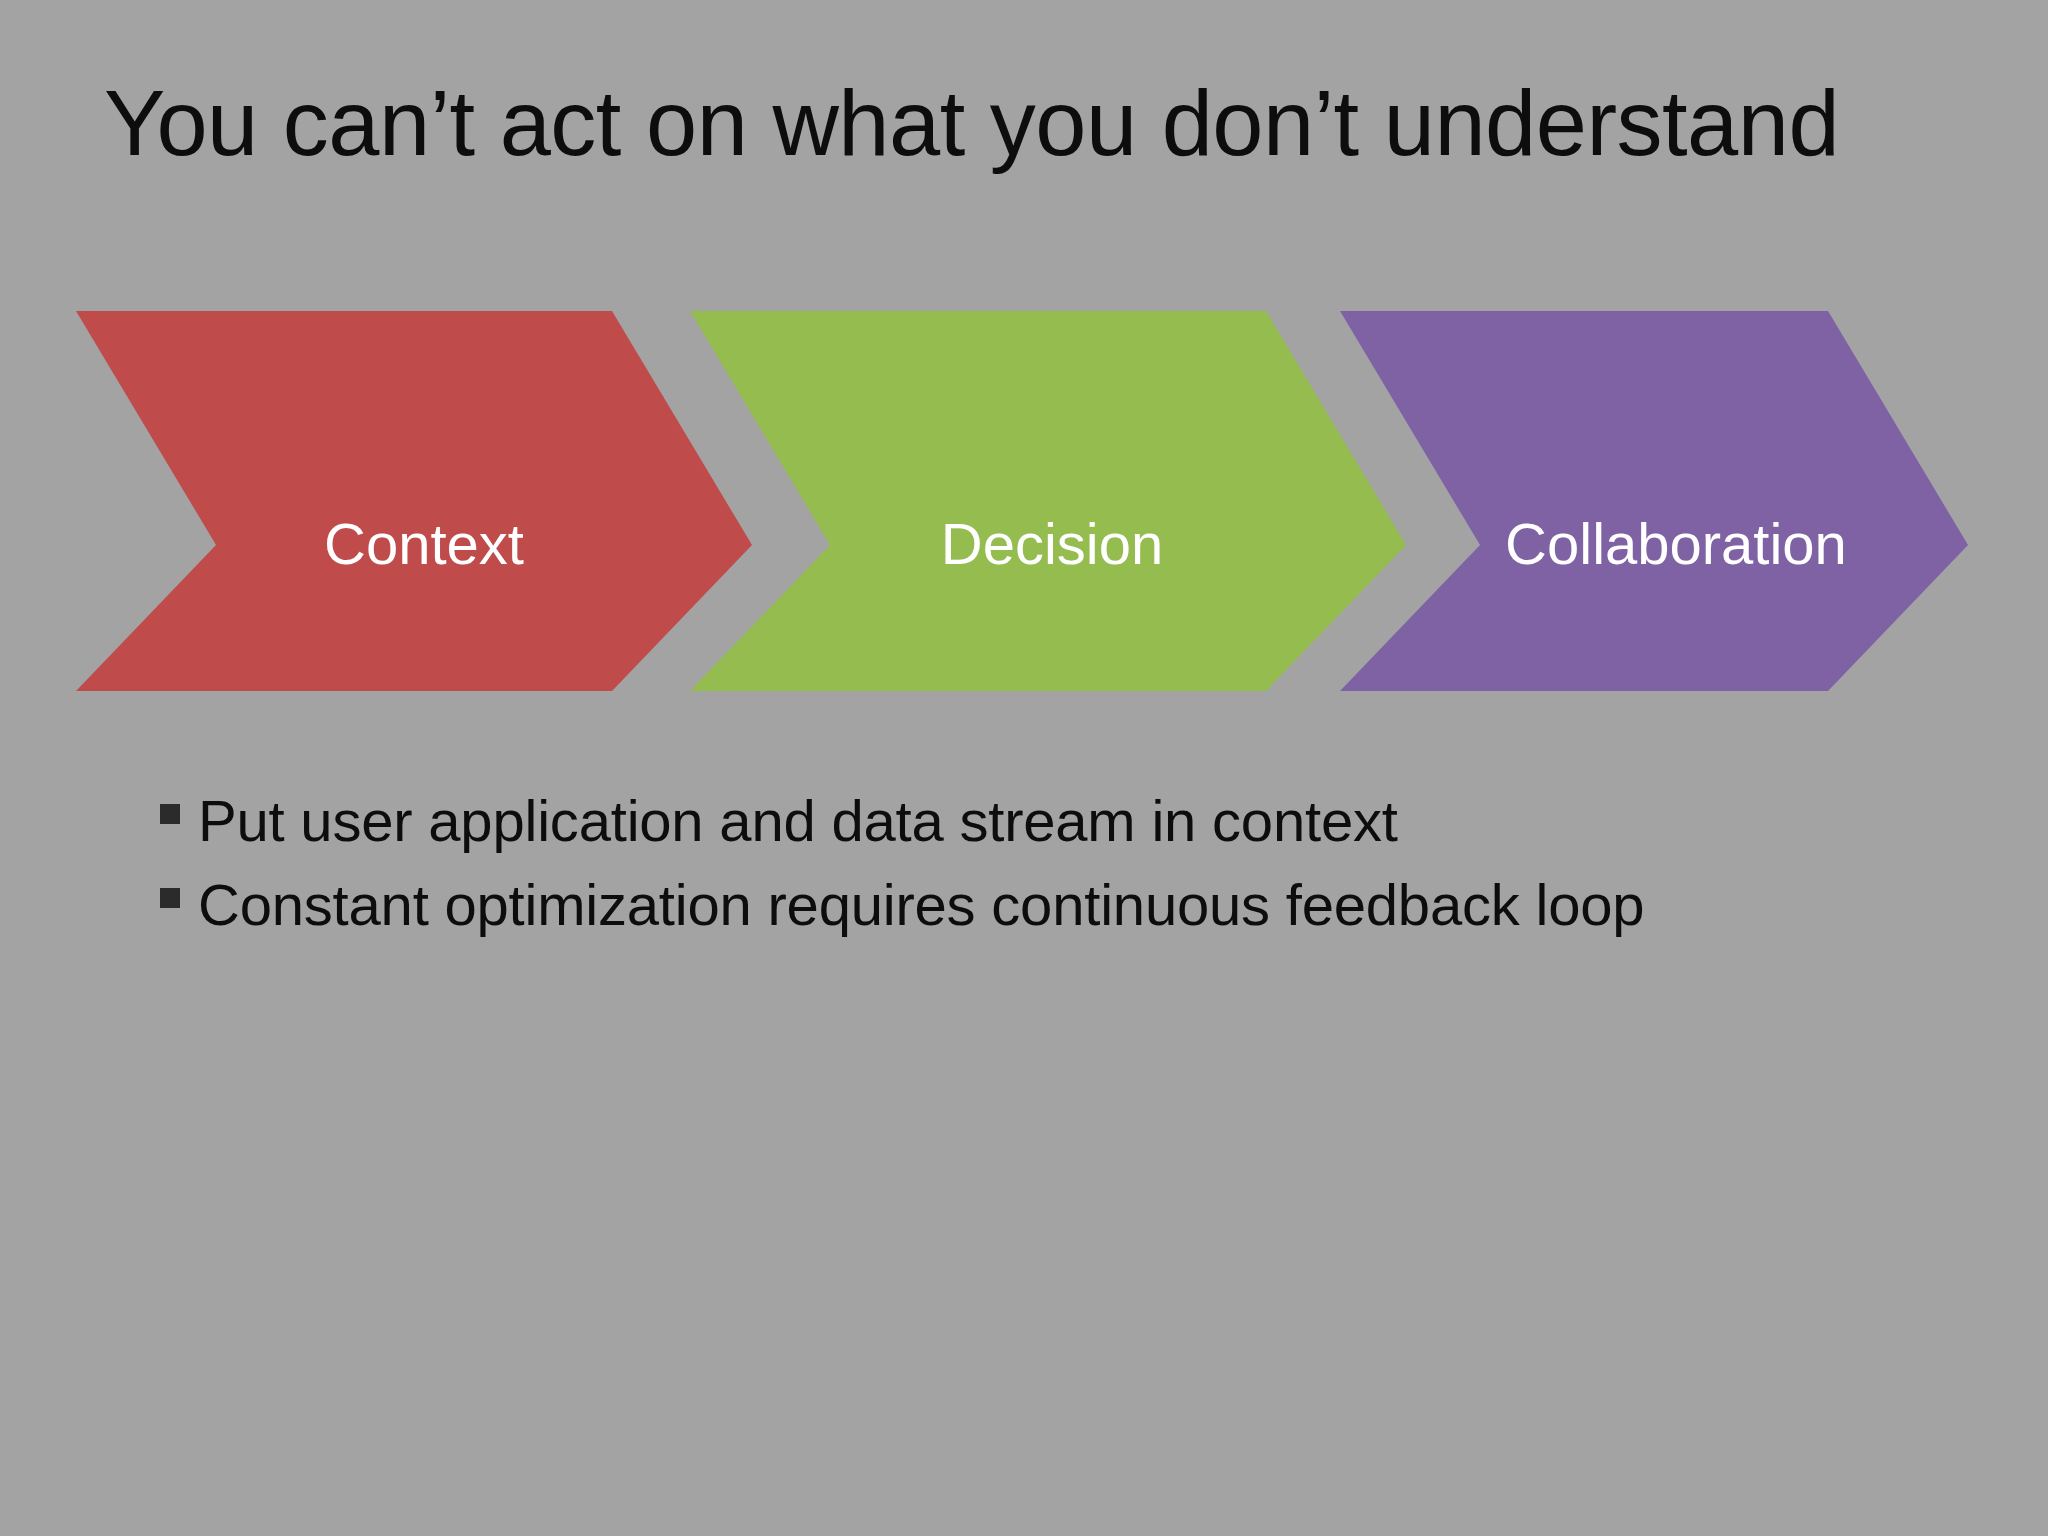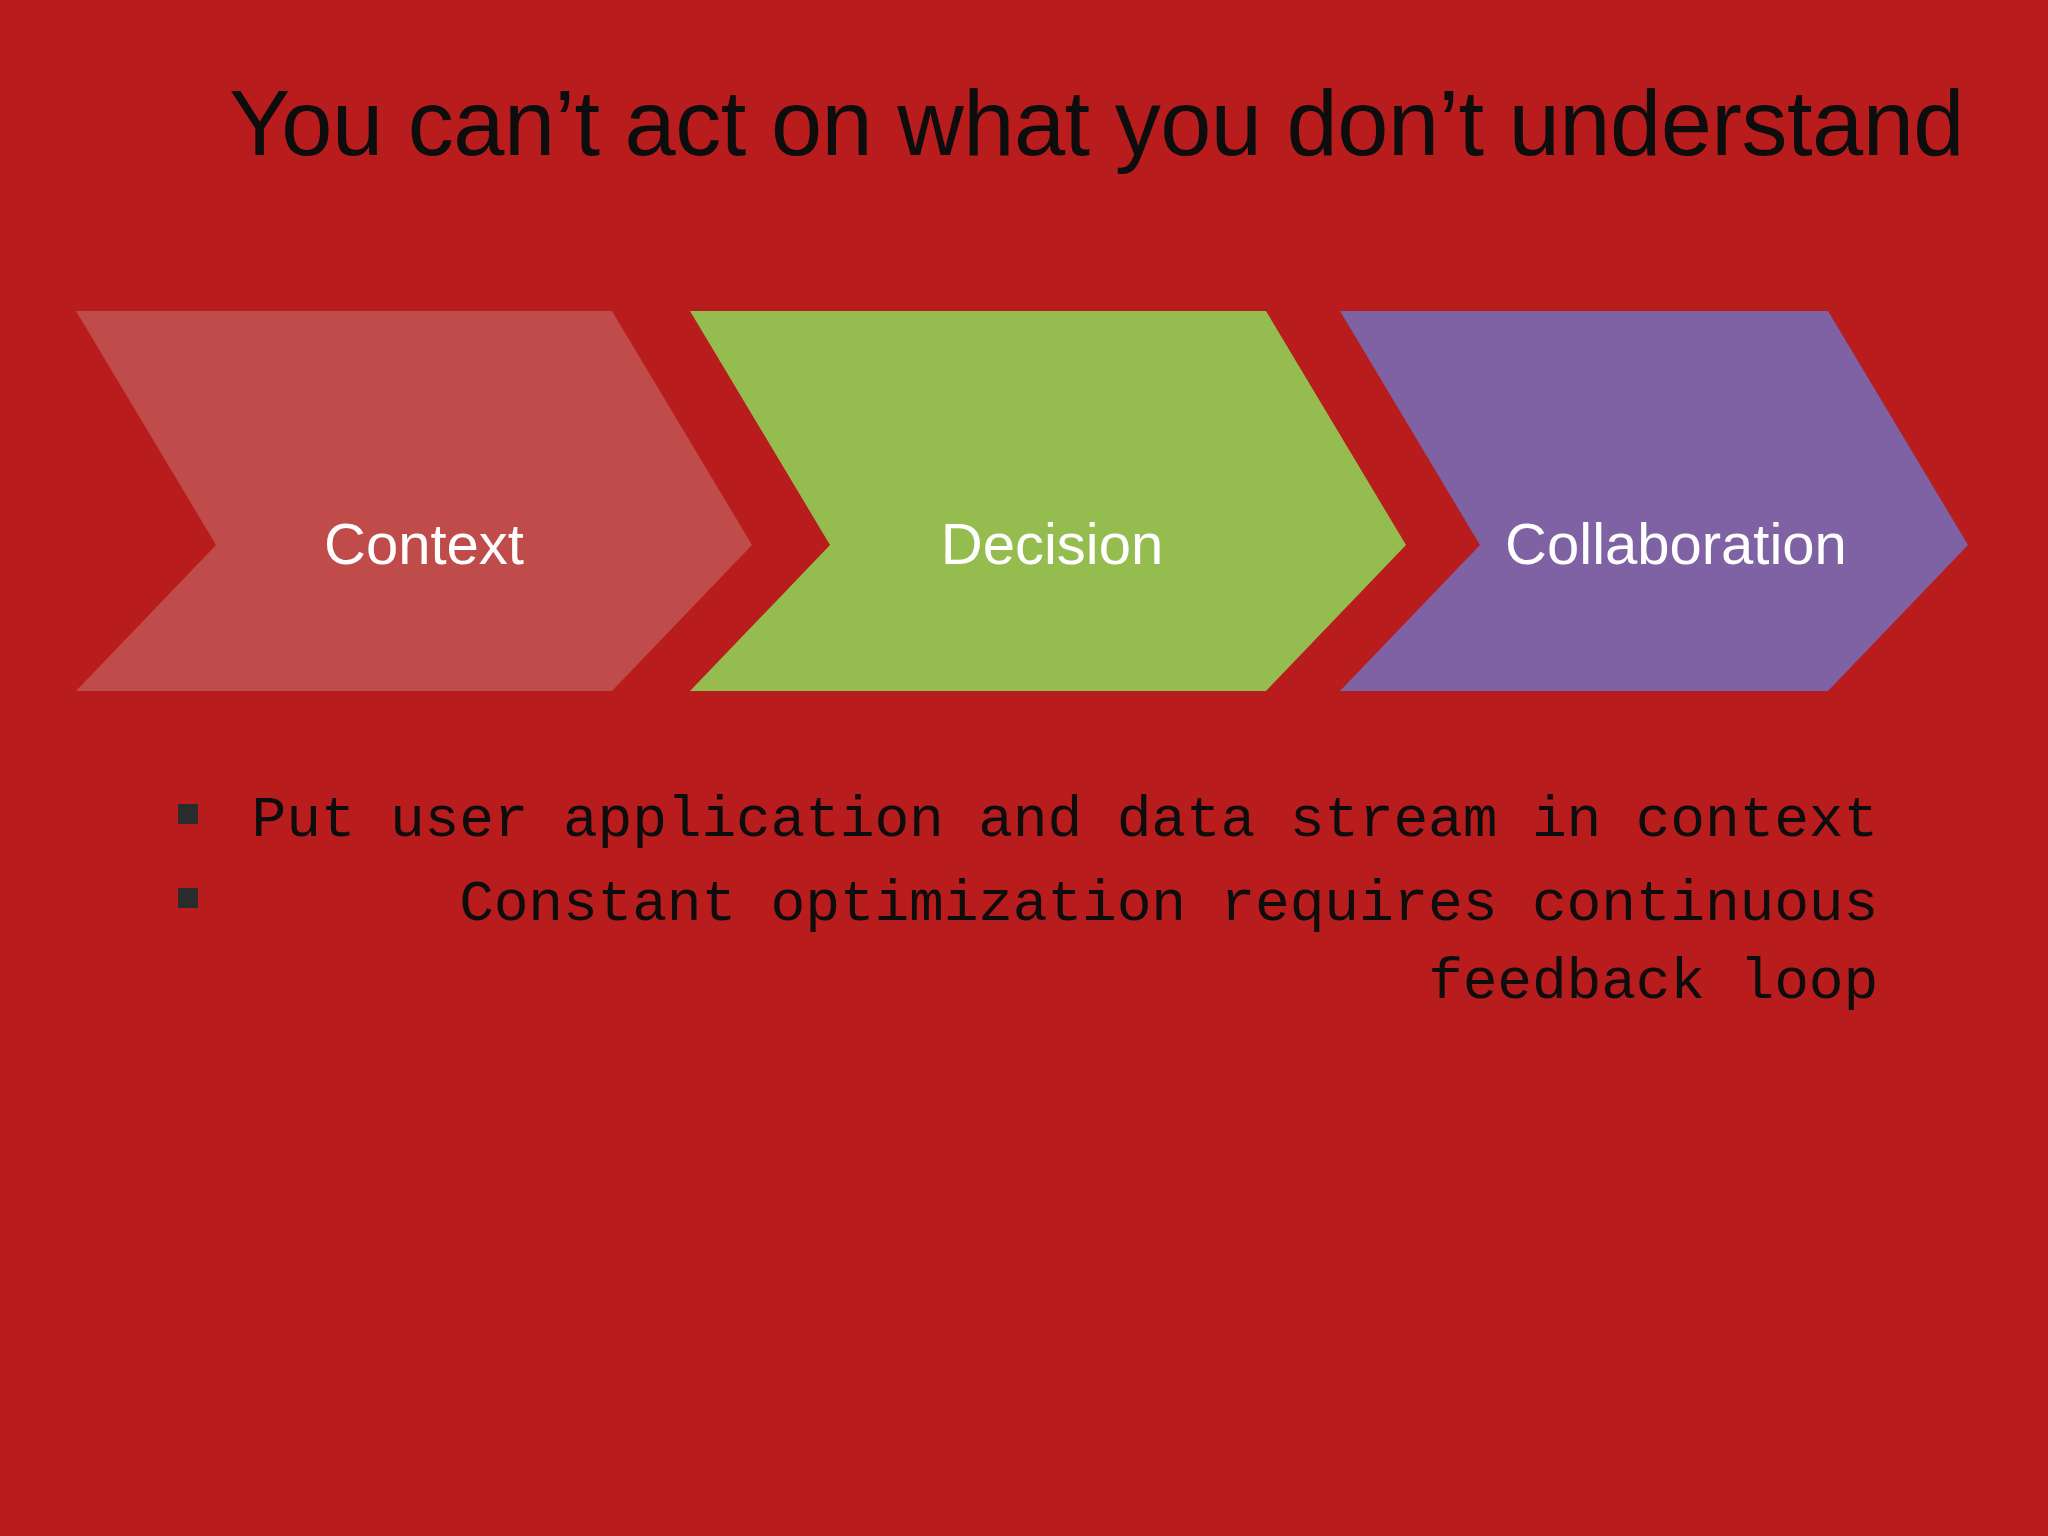--- a/index.html
+++ b/index.html
@@ -84,32 +84,32 @@
   }
   .bullet-marker span.sq {
     display: inline-block;
     width: 20px;
     height: 20px;
     background: #2b2b2b;
   }
 
   .bullet-text {
     flex: 1 1 auto;
-    font-family: Liberation Mono, monospace;
+    font-family: Liberation Sans, sans-serif;
     font-size: 58px;
     line-height: 78px;
     color: #0d0d0d;
     letter-spacing: -0.2px;
     max-width: 1680px;
   }
 </style>
 </head>
 <body>
 
-<div class="slide" style="background: #b91c1c; text-align: right;">
+<div class="slide" style="background: #a3a3a3;">
 
   <div class="title" style="color: rgb(13, 13, 13);">You can’t act on what you don’t understand</div>
 
   <div class="chevron-band">
     <svg width="2048" height="1536" viewBox="0 0 2048 1536" xmlns="http://www.w3.org/2000/svg">
 
       <g>
         <polygon id="chev-0-shape" points="76,311 612,311 752,545 612,691 76,691 216,545" fill="#C04B4B"></polygon>
         <text id="chev-0-label" class="chev-label" x="424" y="549" fill="#FFFFFF">Context</text>
       </g>

